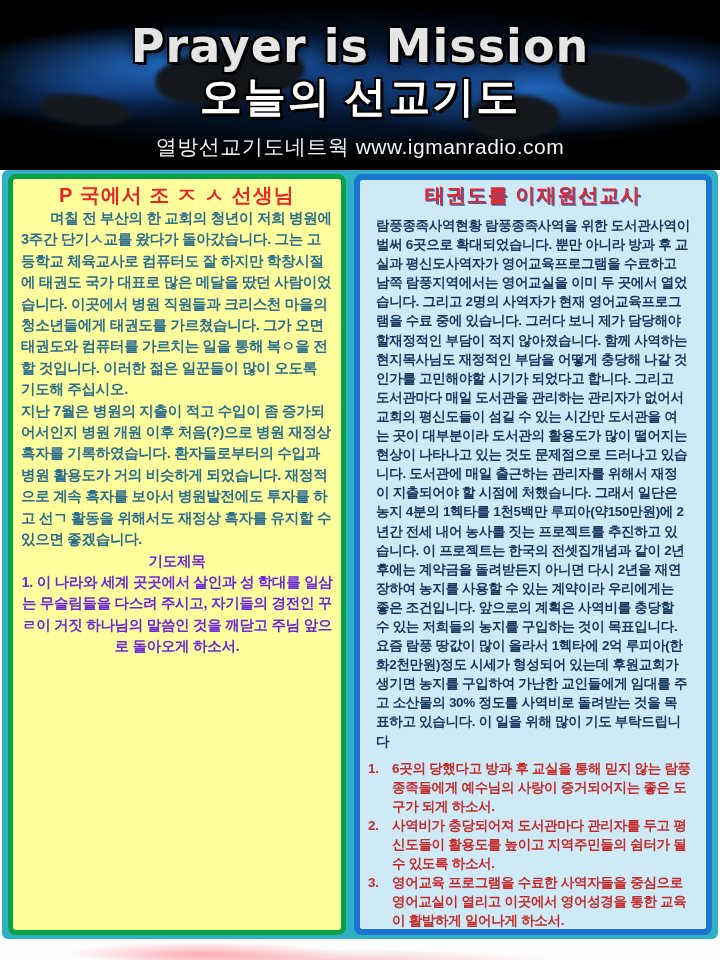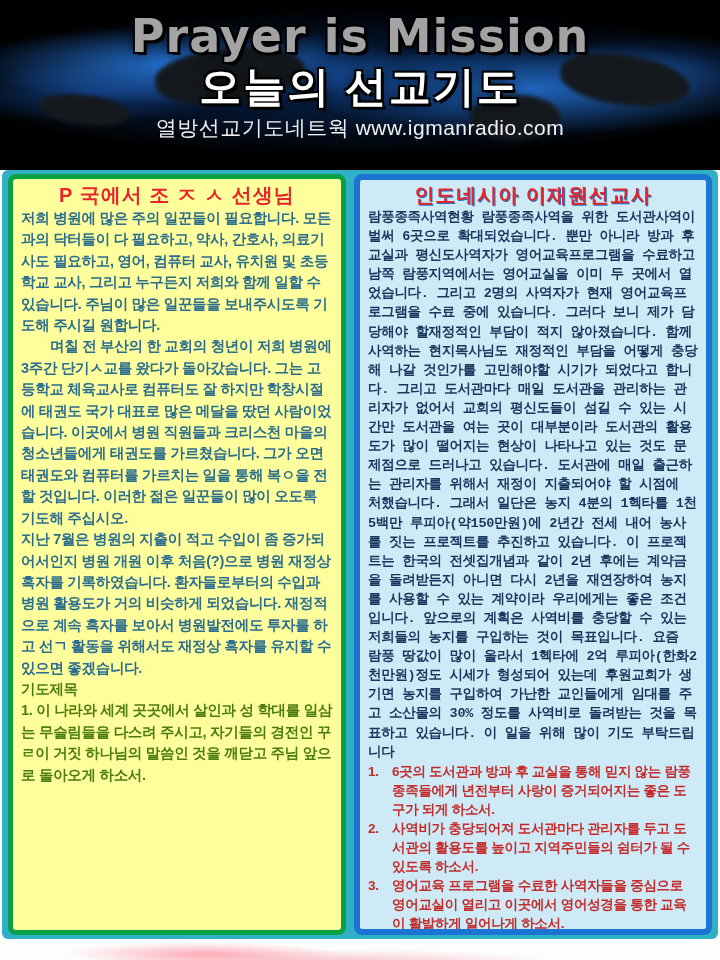--- a/index.html
+++ b/index.html
@@ -22,29 +22,30 @@
       radial-gradient(ellipse 160px 45px at 92% 40%, rgba(30,110,230,.35), rgba(0,0,0,0) 75%),
       #000;
   }
   .continent { position:absolute; background:#15191d; border-radius:45% 60% 50% 55%; filter:blur(2px); }
   .c1 { left:155px; top:48px;  width:150px; height:55px; transform:rotate(-8deg); }
   .c2 { left:560px; top:55px;  width:130px; height:50px; transform:rotate(6deg); }
   .c3 { left:470px; top:95px;  width:90px;  height:45px; transform:rotate(-4deg); }
   .c4 { left:40px;  top:95px;  width:90px;  height:30px; transform:rotate(5deg); }
   .header-text { position:relative; z-index:2; }
   .title-en {
-    padding-top:10px; font-size:46px; line-height:52px; font-weight:bold; color:#a3a3a3;
+    padding-top:20px; font-size:46px; line-height:52px; font-weight:bold; color:#e5e5e5;
     letter-spacing:1px; font-family:"DejaVu Sans","Liberation Sans",sans-serif;
     text-shadow:3px 3px 0 #000,-2px 2px 0 #000,2px -2px 0 #000,-2px -2px 0 #000,0 0 14px rgba(0,0,0,.9);
   }
   .title-ko {
     font-size:42px; line-height:50px; font-weight:bold; color:#fff; letter-spacing:2px;
     text-shadow:3px 3px 0 #000,-2px 2px 0 #000,2px -2px 0 #000,-2px -2px 0 #000,0 0 14px rgba(0,0,0,.9);
+    font-family:Liberation Serif, serif;
   }
-  .org-line { margin-top:2px; font-size:21px; color:#f2f2f2; letter-spacing:.5px; }
+  .org-line { margin-top:11px; font-size:21px; color:#f2f2f2; letter-spacing:.5px; }
 
   
   .content { position:relative; width:720px; height:790px; background:#ffffff; }
   .teal-backdrop {
     position:absolute; left:2px; top:0; width:716px; height:769px;
     background:#2fb0c6; border-radius:6px;
   }
   .panel {
     position:absolute; top:4px; height:761px; overflow:hidden; border-radius:8px;
   }
@@ -57,24 +58,24 @@
     padding:3px 8px 5px 8px;
   }
   .panel-title {
     text-align:center; font-weight:bold; font-size:20px; line-height:25px;
     color:#e8262a; letter-spacing:1px;
   }
   .panel-title.right { text-shadow:1px 1px 0 #1b74d1; }
   .body-left { font-size:14.5px; line-height:21.4px; font-weight:bold; color:#2d6e8e; letter-spacing:-.3px; }
   .body-left p { margin:0; }
   .body-left p.indent { text-indent:2em; }
-  .red-left { color:#4d7c0f; }
+  .red-left { color:#6d28d9;text-align:center; }
   .prayer-head { font-weight:bold; }
   .body-right { font-size:13.5px; line-height:19.1px; font-weight:bold; color:#17365d; letter-spacing:-.3px; }
-  .body-right p { margin:0;font-family:Liberation Mono, monospace; }
+  .body-right p { margin:8px; }
   .pr-item { display:flex; color:#c52b2b; }
   .pr-num  { flex:none; width:24px; }
   .pr-text { flex:1; }
   .email-link {
     display:inline-block; margin-left:24px; color:#0013cf; font-weight:bold;
     text-decoration:underline; font-size:14px;
   }
 
   
   .footer-strip {
@@ -102,41 +103,40 @@
       <div class="org-line">열방선교기도네트웍  www.igmanradio.com</div>
     </div>
   </div>
 
   <div class="content">
     <div class="teal-backdrop"></div>
 
     <div class="panel panel-left">
       <div class="panel-title">P 국에서 조 ㅈ ㅅ 선생님</div>
       <div class="body-left">
-        <p>저희 병원에 많은 주의 일꾼들이 필요합니다. 모든 과의 닥터들이 다 필요하고, 약사, 간호사, 의료기사도 필요하고, 영어, 컴퓨터 교사, 유치원 및 초등학교 교사, 그리고 누구든지 저희와 함께 일할 수 있습니다. 주님이 많은 일꾼들을 보내주시도록 기도해 주시길 원합니다.</p>
         <p class="indent">며칠 전 부산의 한 교회의 청년이 저희 병원에 3주간 단기ㅅ교를 왔다가 돌아갔습니다. 그는 고등학교 체육교사로 컴퓨터도 잘 하지만 학창시절에 태권도 국가 대표로 많은 메달을 땄던 사람이었습니다. 이곳에서 병원 직원들과 크리스천 마을의 청소년들에게 태권도를 가르쳤습니다. 그가 오면 태권도와 컴퓨터를 가르치는 일을 통해 복ㅇ을 전할 것입니다. 이러한 젊은 일꾼들이 많이 오도록 기도해 주십시오.</p>
         <p>지난 7월은 병원의 지출이 적고 수입이 좀 증가되어서인지 병원 개원 이후 처음(?)으로 병원 재정상 흑자를 기록하였습니다. 환자들로부터의 수입과 병원 활용도가 거의 비슷하게 되었습니다. 재정적으로 계속 흑자를 보아서 병원발전에도 투자를 하고 선ㄱ 활동을 위해서도 재정상 흑자를 유지할 수 있으면 좋겠습니다.</p>
         <p class="red-left prayer-head">기도제목</p>
         <p class="red-left">1. 이 나라와 세계 곳곳에서 살인과 성 학대를 일삼는 무슬림들을 다스려 주시고, 자기들의 경전인 꾸ㄹ이 거짓 하나님의 말씀인 것을 깨닫고 주님 앞으로 돌아오게 하소서.</p>
 
       </div>
     </div>
 
     <div class="panel panel-right">
-      <div class="panel-title right">인도네시아 이재원선교사</div>
+      <div class="panel-title right">태권도를 이재원선교사</div>
       <div class="body-right">
         <p>람풍종족사역현황 람풍종족사역을 위한 도서관사역이 벌써 6곳으로 확대되었습니다. 뿐만 아니라 방과 후 교실과 평신도사역자가 영어교육프로그램을 수료하고 남쪽 람풍지역에서는 영어교실을 이미 두 곳에서 열었습니다. 그리고 2명의 사역자가 현재 영어교육프로그램을 수료 중에 있습니다. 그러다 보니 제가 담당해야 할재정적인 부담이 적지 않아졌습니다. 함께 사역하는 현지목사님도 재정적인 부담을 어떻게 충당해 나갈 것인가를 고민해야할 시기가 되었다고 합니다. 그리고 도서관마다 매일 도서관을 관리하는 관리자가 없어서 교회의 평신도들이 섬길 수 있는 시간만 도서관을 여는 곳이 대부분이라 도서관의 활용도가 많이 떨어지는 현상이 나타나고 있는 것도 문제점으로 드러나고 있습니다. 도서관에 매일 출근하는 관리자를 위해서 재정이 지출되어야 할 시점에 처했습니다. 그래서 일단은 농지 4분의 1헥타를 1천5백만 루피아(약150만원)에 2년간 전세 내어 농사를 짓는 프로젝트를 추진하고 있습니다. 이 프로젝트는 한국의 전셋집개념과 같이 2년 후에는 계약금을 돌려받든지 아니면 다시 2년을 재연장하여 농지를 사용할 수 있는 계약이라 우리에게는 좋은 조건입니다. 앞으로의 계획은 사역비를 충당할 수 있는 저희들의 농지를 구입하는 것이 목표입니다. 요즘 람풍 땅값이 많이 올라서 1헥타에 2억 루피아(한화2천만원)정도 시세가 형성되어 있는데 후원교회가 생기면 농지를 구입하여 가난한 교인들에게 임대를 주고 소산물의 30% 정도를 사역비로 돌려받는 것을 목표하고 있습니다. 이 일을 위해 많이 기도 부탁드립니다</p>
 
         <div class="pr-item">
           <span class="pr-num">1.</span>
-          <span class="pr-text">6곳의 도서관과 방과 후 교실을 통해 믿지 않는 람풍종족들에게 년전부터 사랑이 증거되어지는 좋은 도구가 되게 하소서.</span>
+          <span class="pr-text">6곳의 당했다고 방과 후 교실을 통해 믿지 않는 람풍종족들에게 예수님의 사랑이 증거되어지는 좋은 도구가 되게 하소서.</span>
         </div>
         <div class="pr-item">
           <span class="pr-num">2.</span>
-          <span class="pr-text">사역비가 충당되어져 도서관마다 관리자를 두고 도서관의 활용도를 높이고 지역주민들의 쉼터가 될 수 있도록 하소서.</span>
+          <span class="pr-text">사역비가 충당되어져 도서관마다 관리자를 두고 평신도들이 활용도를 높이고 지역주민들의 쉼터가 될 수 있도록 하소서.</span>
         </div>
         <div class="pr-item">
           <span class="pr-num">3.</span>
           <span class="pr-text">영어교육 프로그램을 수료한 사역자들을 중심으로 영어교실이 열리고 이곳에서 영어성경을 통한 교육이 활발하게 일어나게 하소서.</span>
         </div>
         <div class="pr-item">
           <span class="pr-num">4.</span>
           <span class="pr-text">재정확보를 위한 프로젝트를 위한 후원이 일어나서 농지를 구입할 수 있게 하시고, 이 일을 섬기는 현지교인들의 삶에 도움이 있게 하소서.</span>
         </div>
 

